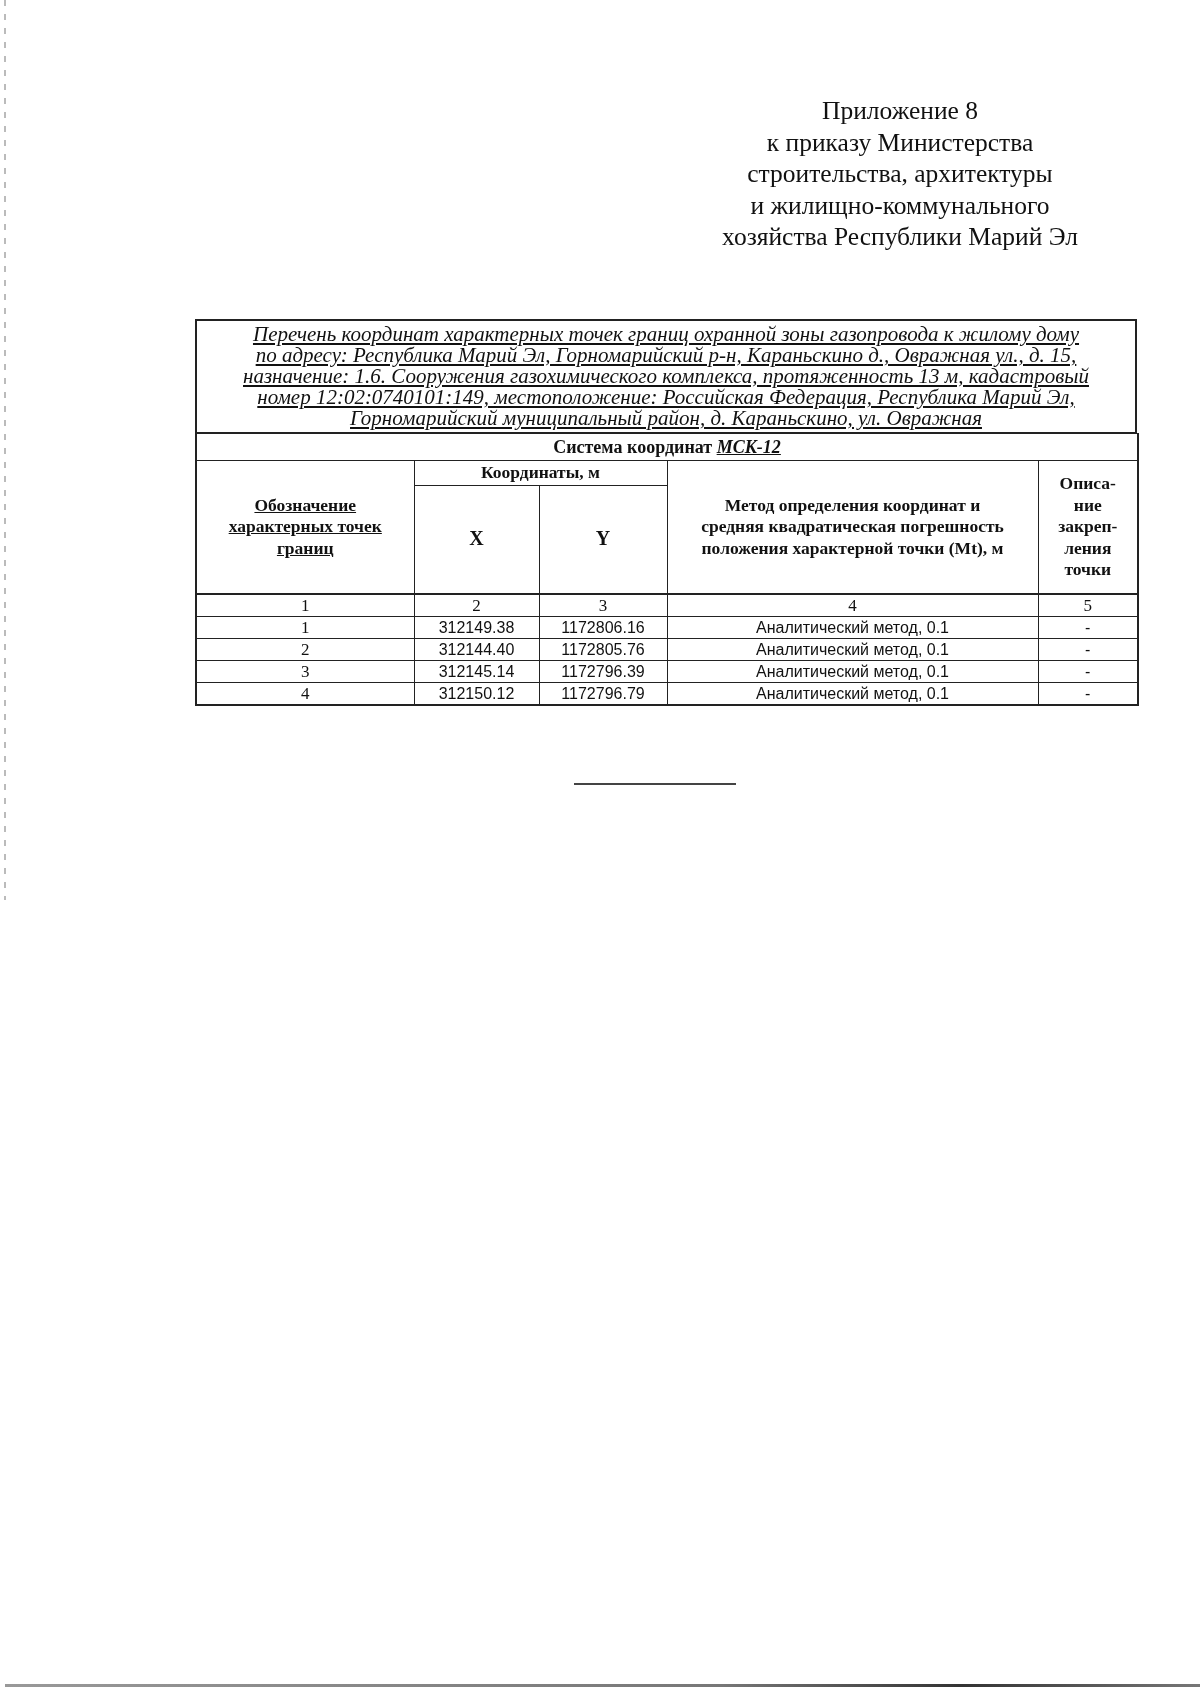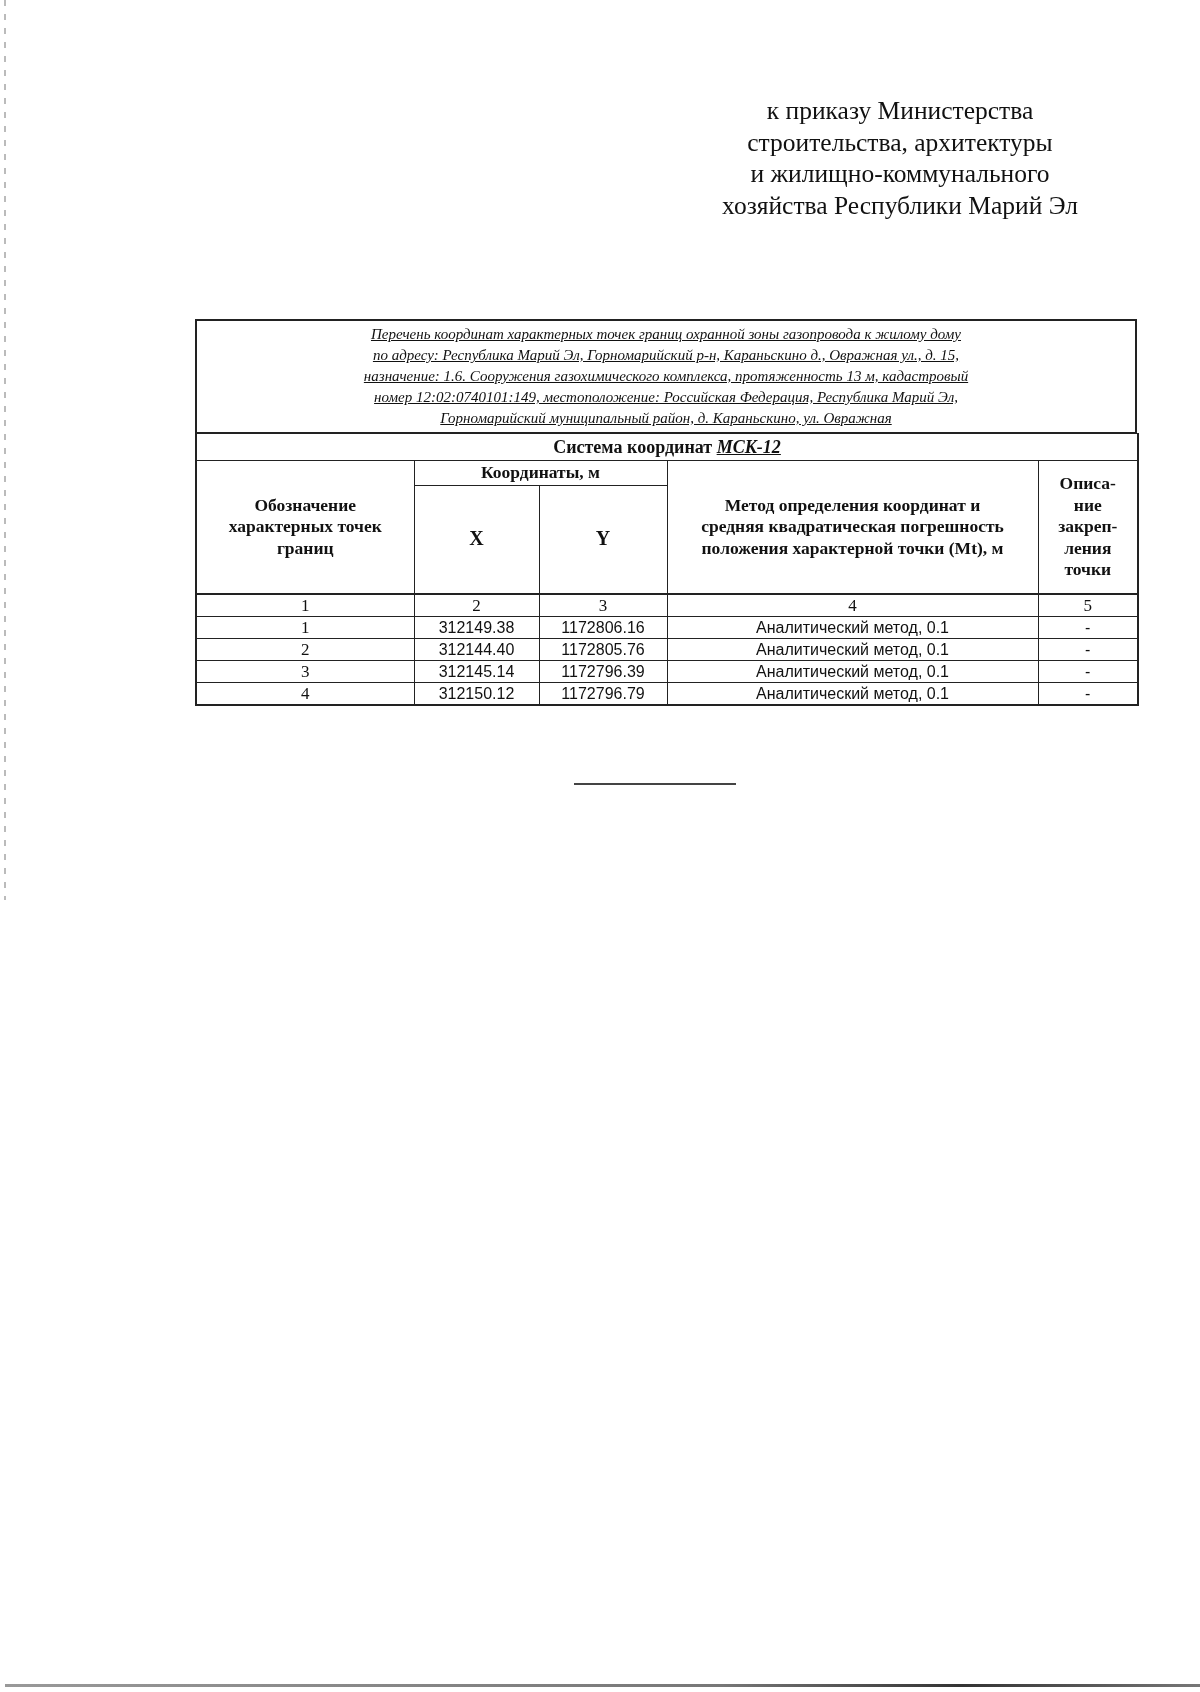--- a/index.html
+++ b/index.html
@@ -23,21 +23,21 @@
     line-height: 22px; vertical-align: baseline;
   }
   .blank.date { width: 150px; }
   .blank.num { width: 68px; }
 
   .table-wrap {
     position: absolute; left: 195px; top: 319px; width: 942px;
   }
   .title-box {
     border: 2px solid #222; border-bottom: 1px solid #222;
-    text-align: center; font-style: italic; font-size: 15px; line-height: 21px;
+    text-align: center; font-style: italic; font-size: 21px; line-height: 21px;
     padding: 3px 6px 3px 6px;
   }
   .title-box span { text-decoration: underline; }
   table {
     width: 100%; border-collapse: collapse; table-layout: fixed;
     border-left: 2px solid #222; border-right: 2px solid #222; border-bottom: 2px solid #222;
   }
   td, th { border: 1px solid #222; padding: 0; text-align: center; }
   .sys-row td {
     text-align: center; font-weight: bold; font-size: 18px; padding: 2px 14px; height: 22px;
@@ -60,20 +60,21 @@
     position: absolute; left: 5px; top: 1684px; width: 1195px; height: 3px;
     background: linear-gradient(to right, #999 0%, #888 30%, #777 60%, #333 80%, #777 100%);
   }
 </style>
 </head>
 <body>
 
 <div class="left-edge"></div>
 
 <div class="header-block">
+  <span class="header-line">Приложение 8</span>
   <span class="header-line">к приказу Министерства</span>
   <span class="header-line">строительства, архитектуры</span>
   <span class="header-line">и жилищно-коммунального</span>
   <span class="header-line">хозяйства Республики Марий Эл</span>
 </div>
 
 <div class="table-wrap">
   <div class="title-box">
     <span>Перечень координат характерных точек границ охранной зоны газопровода к жилому дому</span><br>
     <span>по адресу: Республика Марий Эл, Горномарийский р-н, Караньскино д., Овражная ул., д. 15,</span><br>
@@ -90,21 +91,21 @@
         <col style="width:100px">
     </colgroup>
     <tbody>
         <tr class="sys-row">
       <td colspan="5">
         <span>Система координат</span>
         <span class="mck">МСК-12</span>
       </td>
     </tr>
     <tr>
-      <th rowspan="2" style="padding:0 4px;">Обозначение характерных точек границ</th>
+      <th rowspan="2" style="padding:0 4px;text-decoration:underline;">Обозначение характерных точек границ</th>
       <th colspan="2" class="th-main">Координаты, м</th>
       <th rowspan="2" style="padding:0 28px;">Метод определения координат и средняя квадратическая погрешность положения характерной точки (Mt), м</th>
       <th rowspan="2" style="padding:12px 14px;">Описа-ние закреп-ления точки</th>
     </tr>
     <tr>
       <th class="th-xy">X</th>
       <th class="th-xy">Y</th>
     </tr>
     <tr class="numrow">
       <td>1</td>

